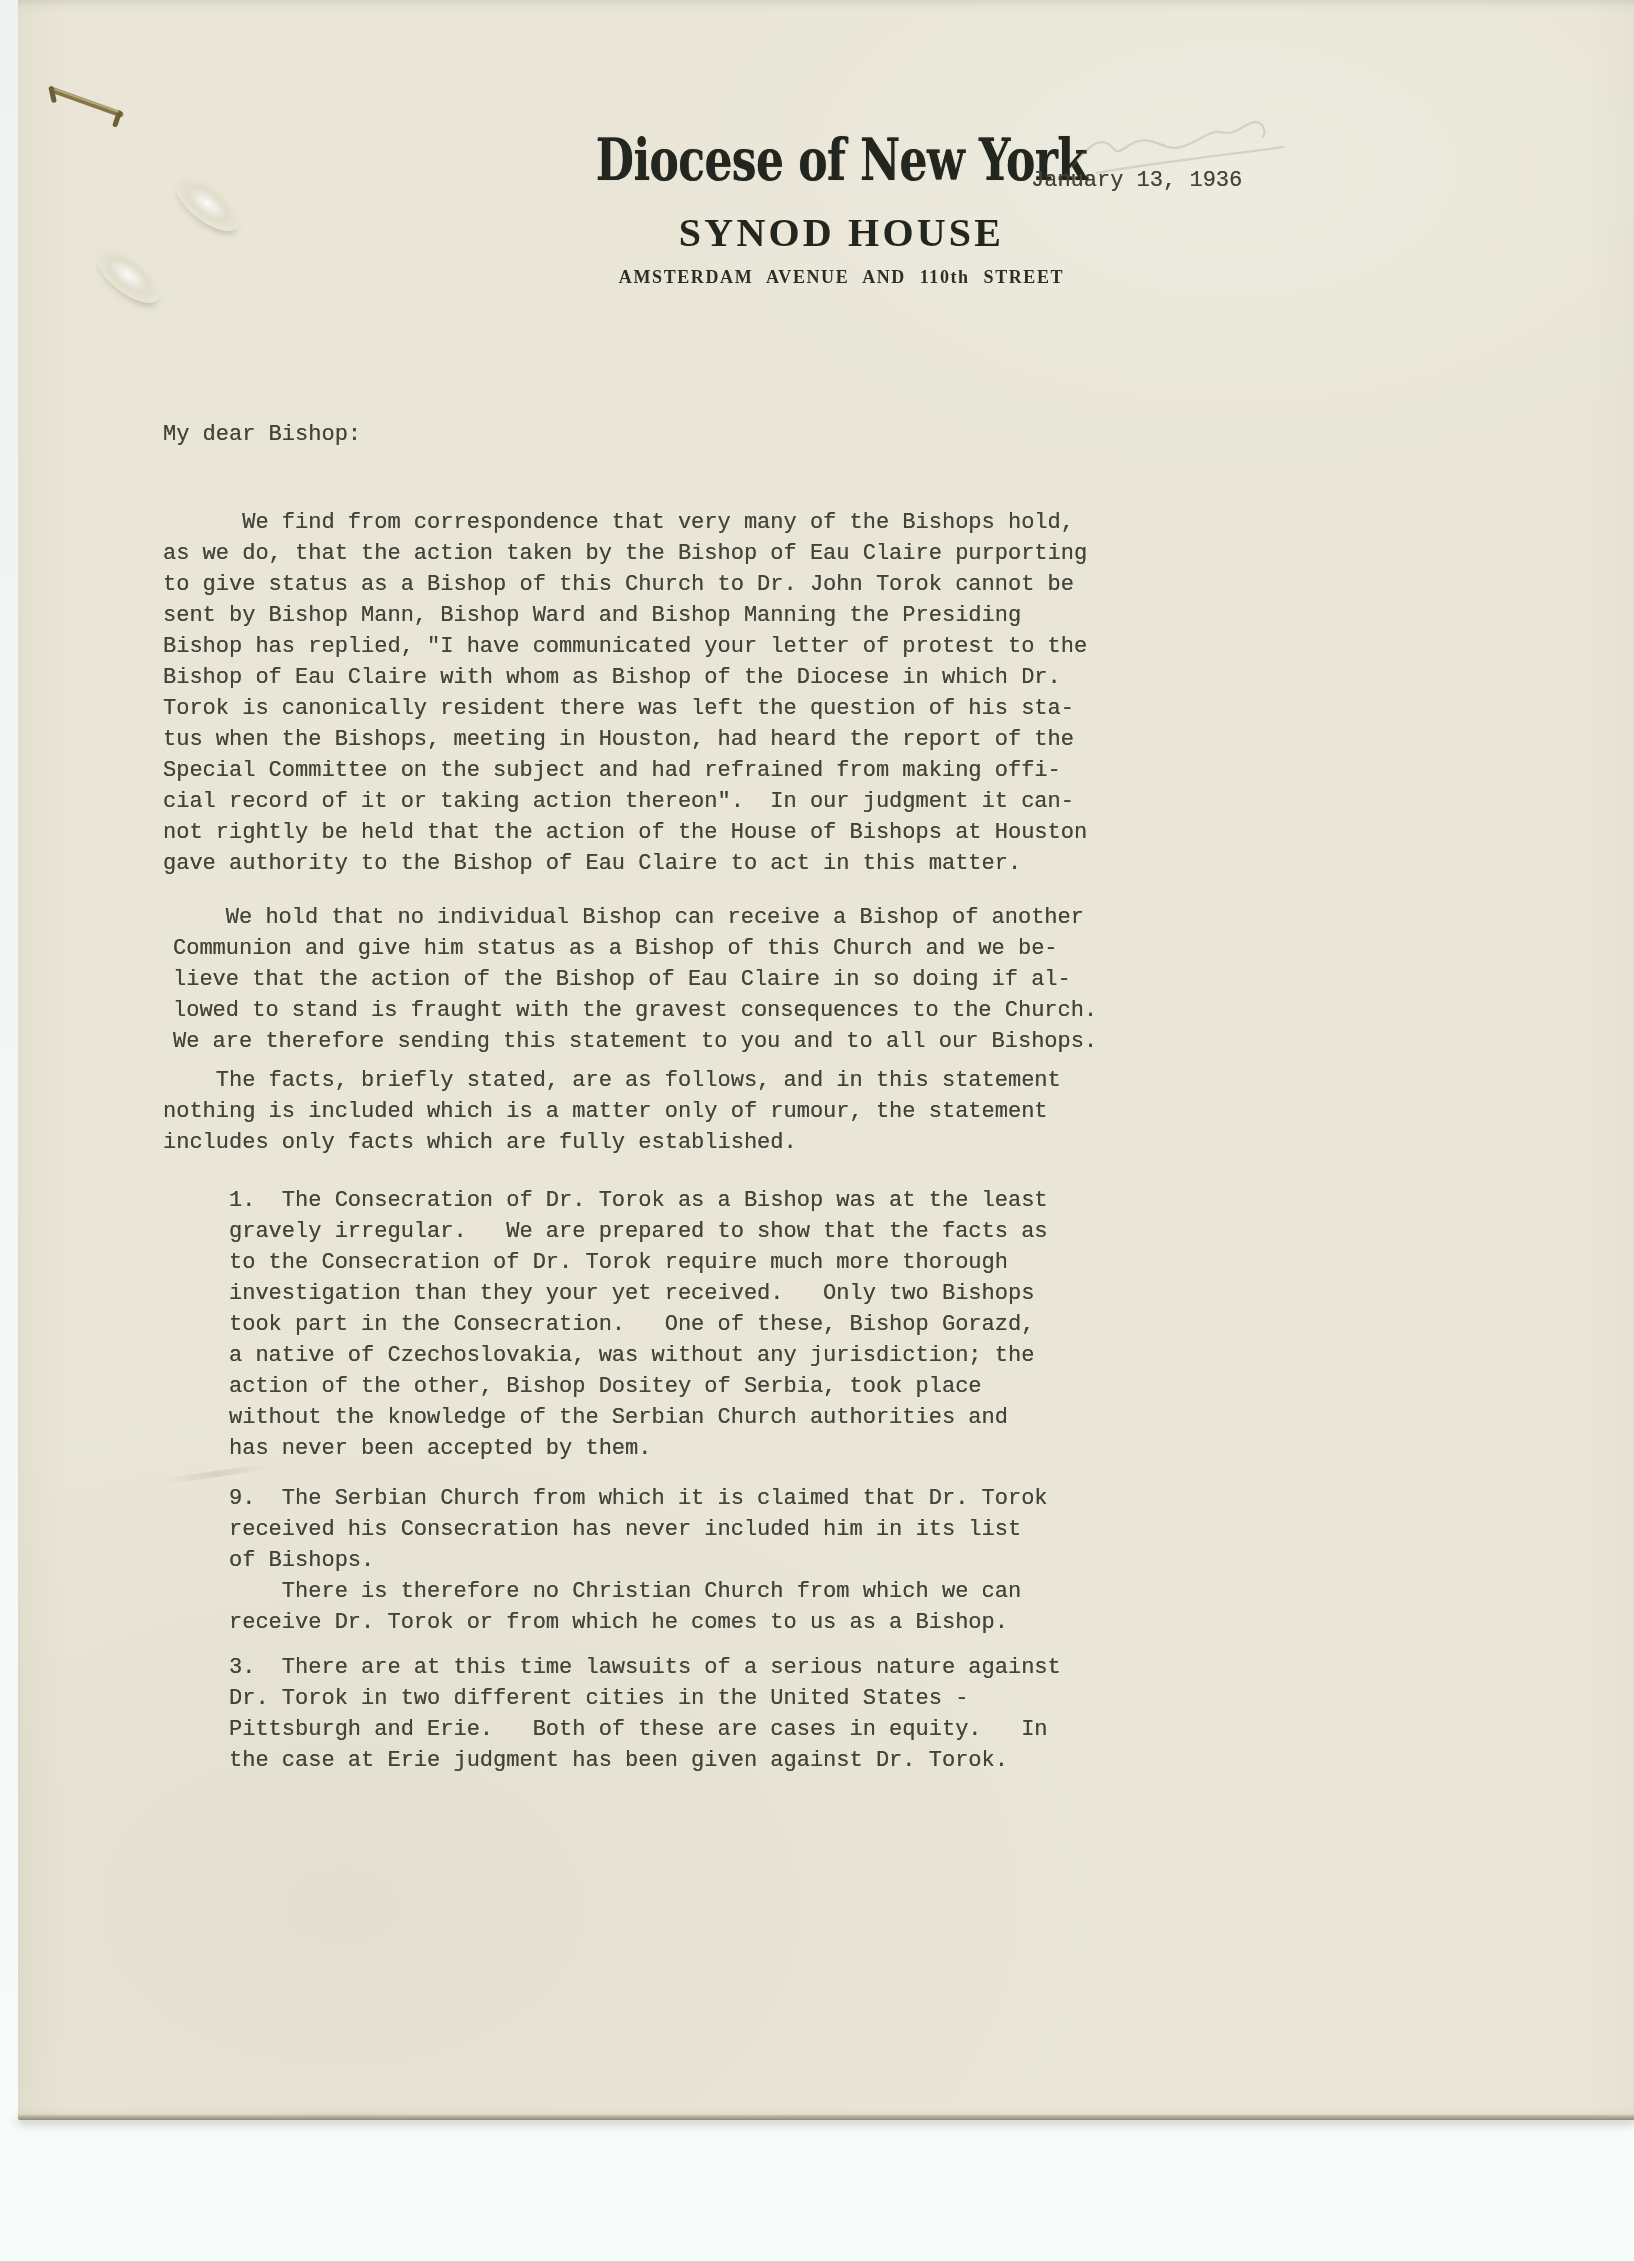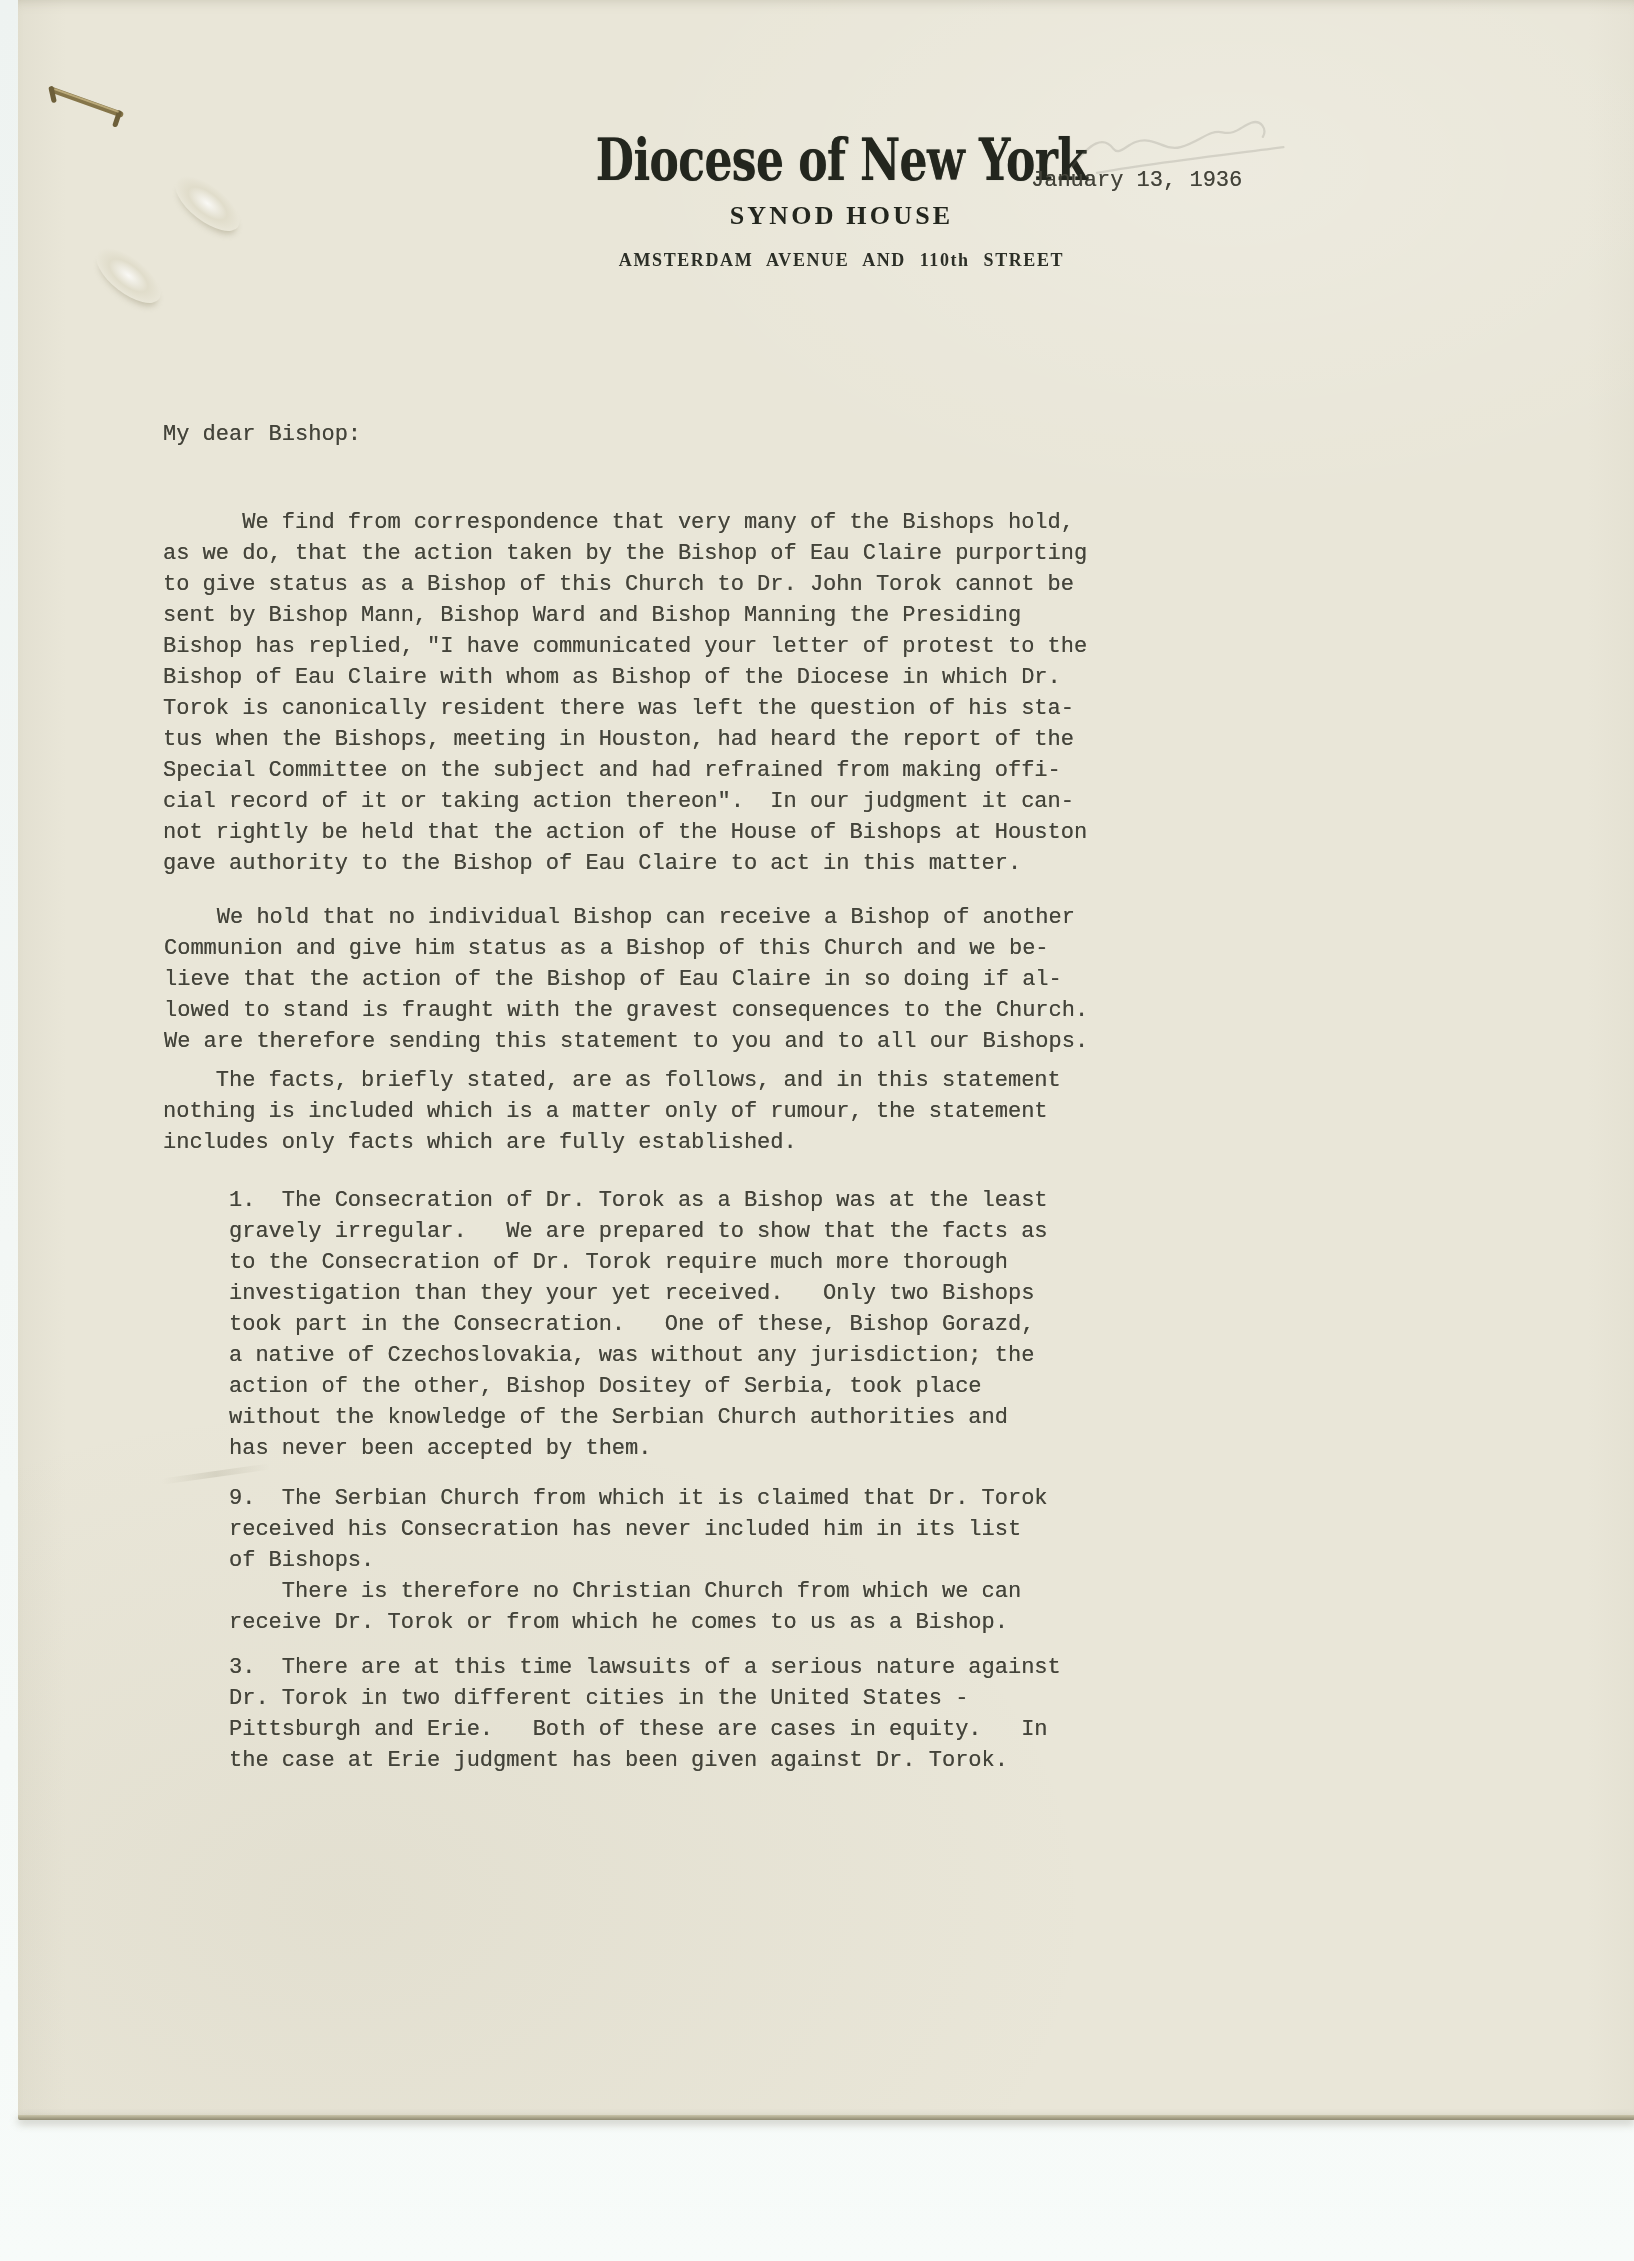--- a/index.html
+++ b/index.html
@@ -29,42 +29,42 @@
   
   #letterhead{position:absolute;left:0;top:0;width:1587px;text-align:center;color:#23261e;margin-left:48px;}
   #letterhead-org{
     position:relative;top:126px;
     font-family:"DejaVu Serif","Liberation Serif",serif;
     font-weight:bold;font-size:44px;letter-spacing:-0.6px;
     transform:scaleY(1.32);transform-origin:top center;
     text-shadow:0 0 0.6px rgba(25,30,20,.6);
   }
   #letterhead-building{
-    position:relative;top:150px;
+    position:relative;top:158px;
     font-family:"Liberation Serif","DejaVu Serif",serif;
-    font-weight:700;font-size:26px;letter-spacing:3.2px;
+    font-weight:700;font-size:40px;letter-spacing:3.2px;
   }
   #letterhead-address{
     position:relative;top:169px;
     font-family:"Liberation Serif","DejaVu Serif",serif;
     font-weight:700;font-size:18px;letter-spacing:1.6px;word-spacing:7.7px;
     color:#2c2f27;
   }
   
   .type{
     position:absolute;
     color:#43433a;
     font-size:22px;line-height:31px;
     text-shadow:0 0 0.6px rgba(62,62,50,.55), 0.3px 0.3px 0 rgba(62,62,50,.2);
   }
   .type .tline{white-space:pre;}
   #date-line{left:1031px;top:165px;}
   #salutation{left:163px;top:419px;}
   #paragraph-1{left:163px;top:491px;margin-top:16px;}
-  #paragraph-2{left:164px;top:902px;}
+  #paragraph-2{left:173px;top:902px;}
   #paragraph-3{left:163px;top:1065px;}
   #item-1{left:163px;top:1185px;}
   #item-2{left:163px;top:1483px;}
   #item-3{left:163px;top:1652px;}
   
   #staple{position:absolute;left:43px;top:72px;}
   #pencil-annotation{position:absolute;left:1058px;top:97px;opacity:.55;}
   .dimple{
     position:absolute;width:77px;height:35px;border-radius:50%;
     background:radial-gradient(closest-side, rgba(255,255,255,.75), rgba(208,203,178,.35) 60%, rgba(208,203,178,0));

